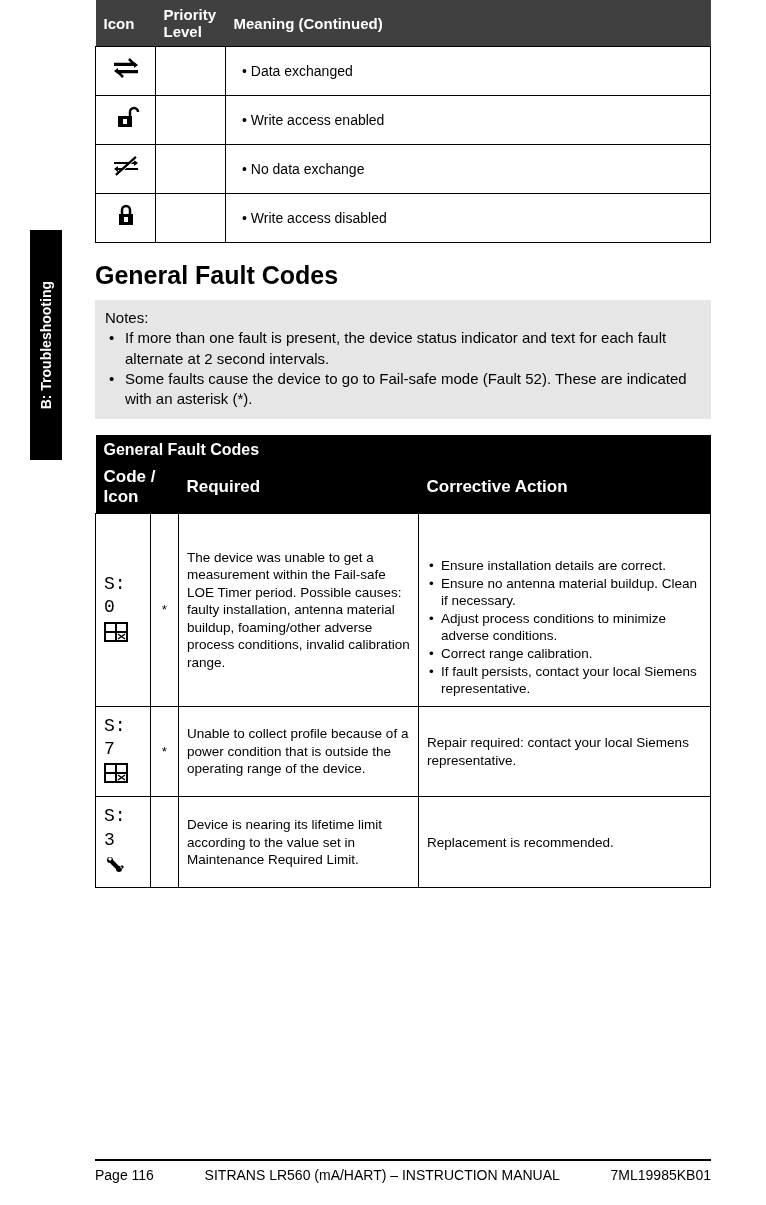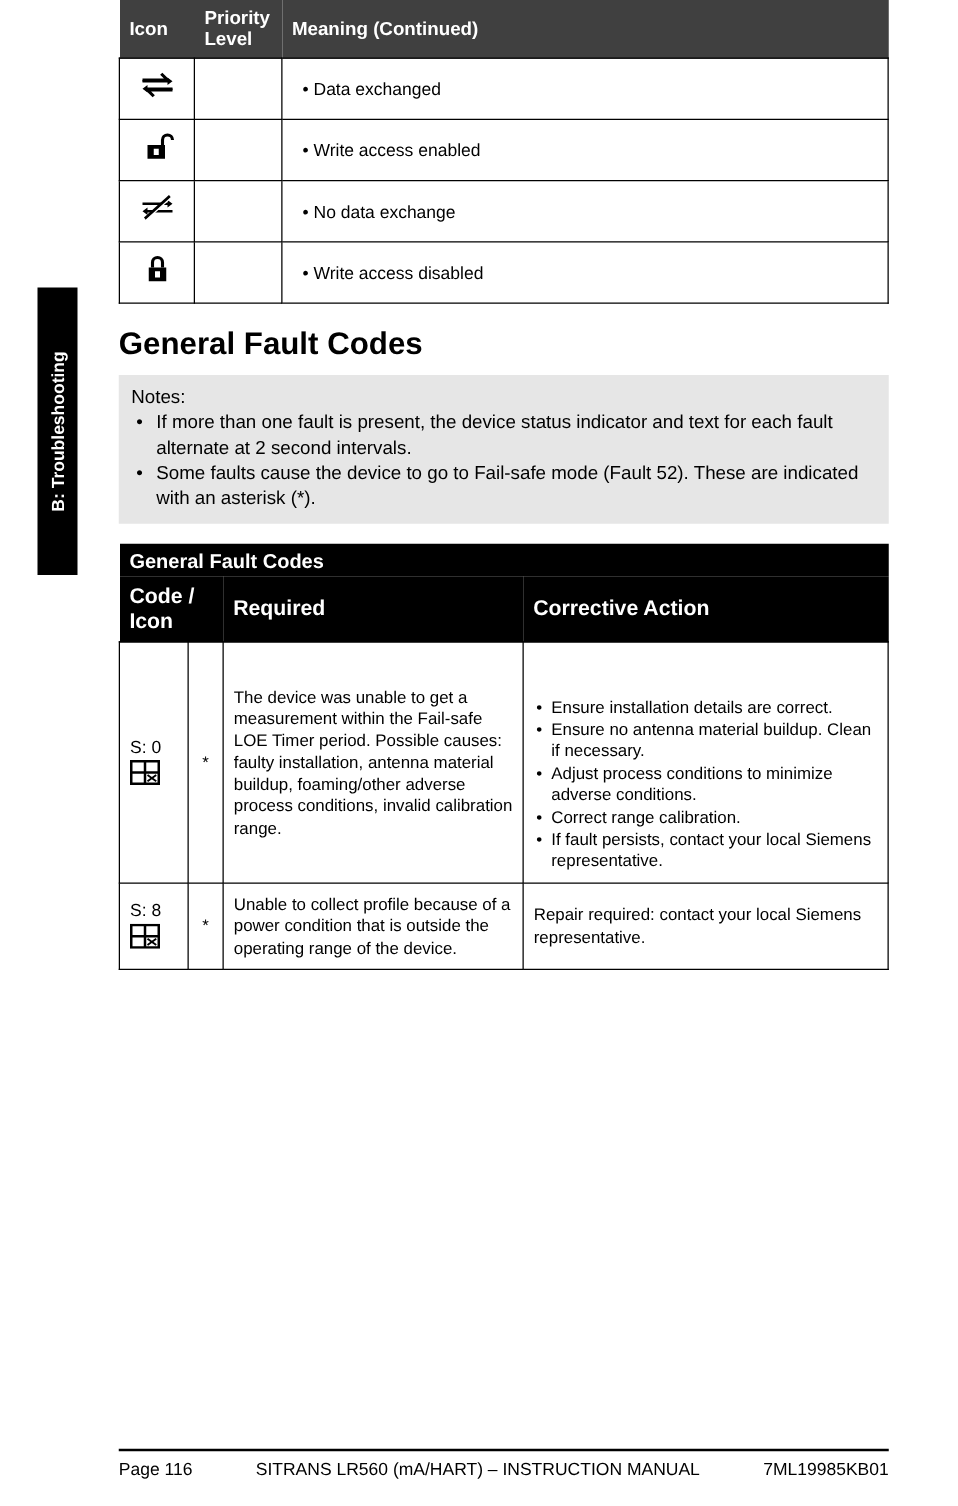--- a/index.html
+++ b/index.html
@@ -94,21 +94,21 @@
       font-size: 16px;
       padding-bottom: 2px;
     }
     table.fault-table td {
       border: 1px solid #000;
       padding: 8px;
       vertical-align: middle;
       font-size: 13.5px;
       line-height: 1.3;
     }
-    table.fault-table td.code-cell { width: 55px; font-size: 14px; }
+    table.fault-table td.code-cell { width: 55px; font-size: 18px; font-family: Liberation Mono, monospace; }
     table.fault-table td.ast-cell { width: 28px; text-align: center; }
     table.fault-table td.meaning-cell2 { width: 240px; }
     table.fault-table td.action-cell ul { list-style: none; padding-left: 0; margin-top: 35px; }
     table.fault-table td.action-cell ul li { padding-left: 14px; position: relative; }
     table.fault-table td.action-cell ul li::before { content: "•"; position: absolute; left: 2px; }
     .code-icon { font-size: 20px; line-height: 1; margin-top: 2px; }
 
     .footer {
       position: absolute;
       bottom: 22px;
@@ -229,37 +229,50 @@
           <li>Ensure installation details are correct.</li>
           <li>Ensure no antenna material buildup. Clean if necessary.</li>
           <li>Adjust process conditions to minimize adverse conditions.</li>
           <li>Correct range calibration.</li>
           <li>If fault persists, contact your local Siemens representative.</li>
         </ul>
       </td>
     </tr>
     <tr>
       <td class="code-cell">
-        <div>S: 8</div>
+        <div>S: 7</div>
         <div class="code-icon">
           <svg width="24" height="20" viewBox="0 0 24 20">
               <rect x="0" y="0" width="24" height="20" fill="#000"></rect>
               <rect x="2" y="2" width="9" height="7" fill="#fff"></rect>
               <rect x="13" y="2" width="9" height="7" fill="#fff"></rect>
               <rect x="2" y="11" width="9" height="7" fill="#fff"></rect>
               <rect x="13" y="11" width="9" height="7" fill="#fff"></rect>
               <line x1="14" y1="12" x2="21" y2="17" stroke="#000" stroke-width="1.5"></line>
               <line x1="21" y1="12" x2="14" y2="17" stroke="#000" stroke-width="1.5"></line>
             </svg>
         </div>
       </td>
       <td class="ast-cell">*</td>
       <td class="meaning-cell2">Unable to collect profile because of a power condition that is outside the operating range of the device.</td>
       <td class="action-cell">Repair required: contact your local Siemens representative.</td>
     </tr>
+    <tr>
+      <td class="code-cell">
+        <div>S: 3</div>
+        <div class="code-icon">
+          <svg width="24" height="20" viewBox="0 0 24 20">
+              <path d="M6 3a3 3 0 0 0 0 6l6 6a3 3 0 0 0 6 0 3 3 0 0 0-3-3l-6-6a3 3 0 0 0-3-3z M6 3l2 2-2 2-2-2z M18 15l-2-2 2-2 2 2z" fill="#000"></path>
+            </svg>
+        </div>
+      </td>
+      <td class="ast-cell"></td>
+      <td class="meaning-cell2">Device is nearing its lifetime limit according to the value set in Maintenance Required Limit.</td>
+      <td class="action-cell">Replacement is recommended.</td>
+    </tr>
   </tbody>
 </table>
 
 <div class="footer">
   <span>Page 116</span>
   <span>SITRANS LR560 (mA/HART) – INSTRUCTION MANUAL</span>
   <span>7ML19985KB01</span>
 </div>
 
 </body></html>

